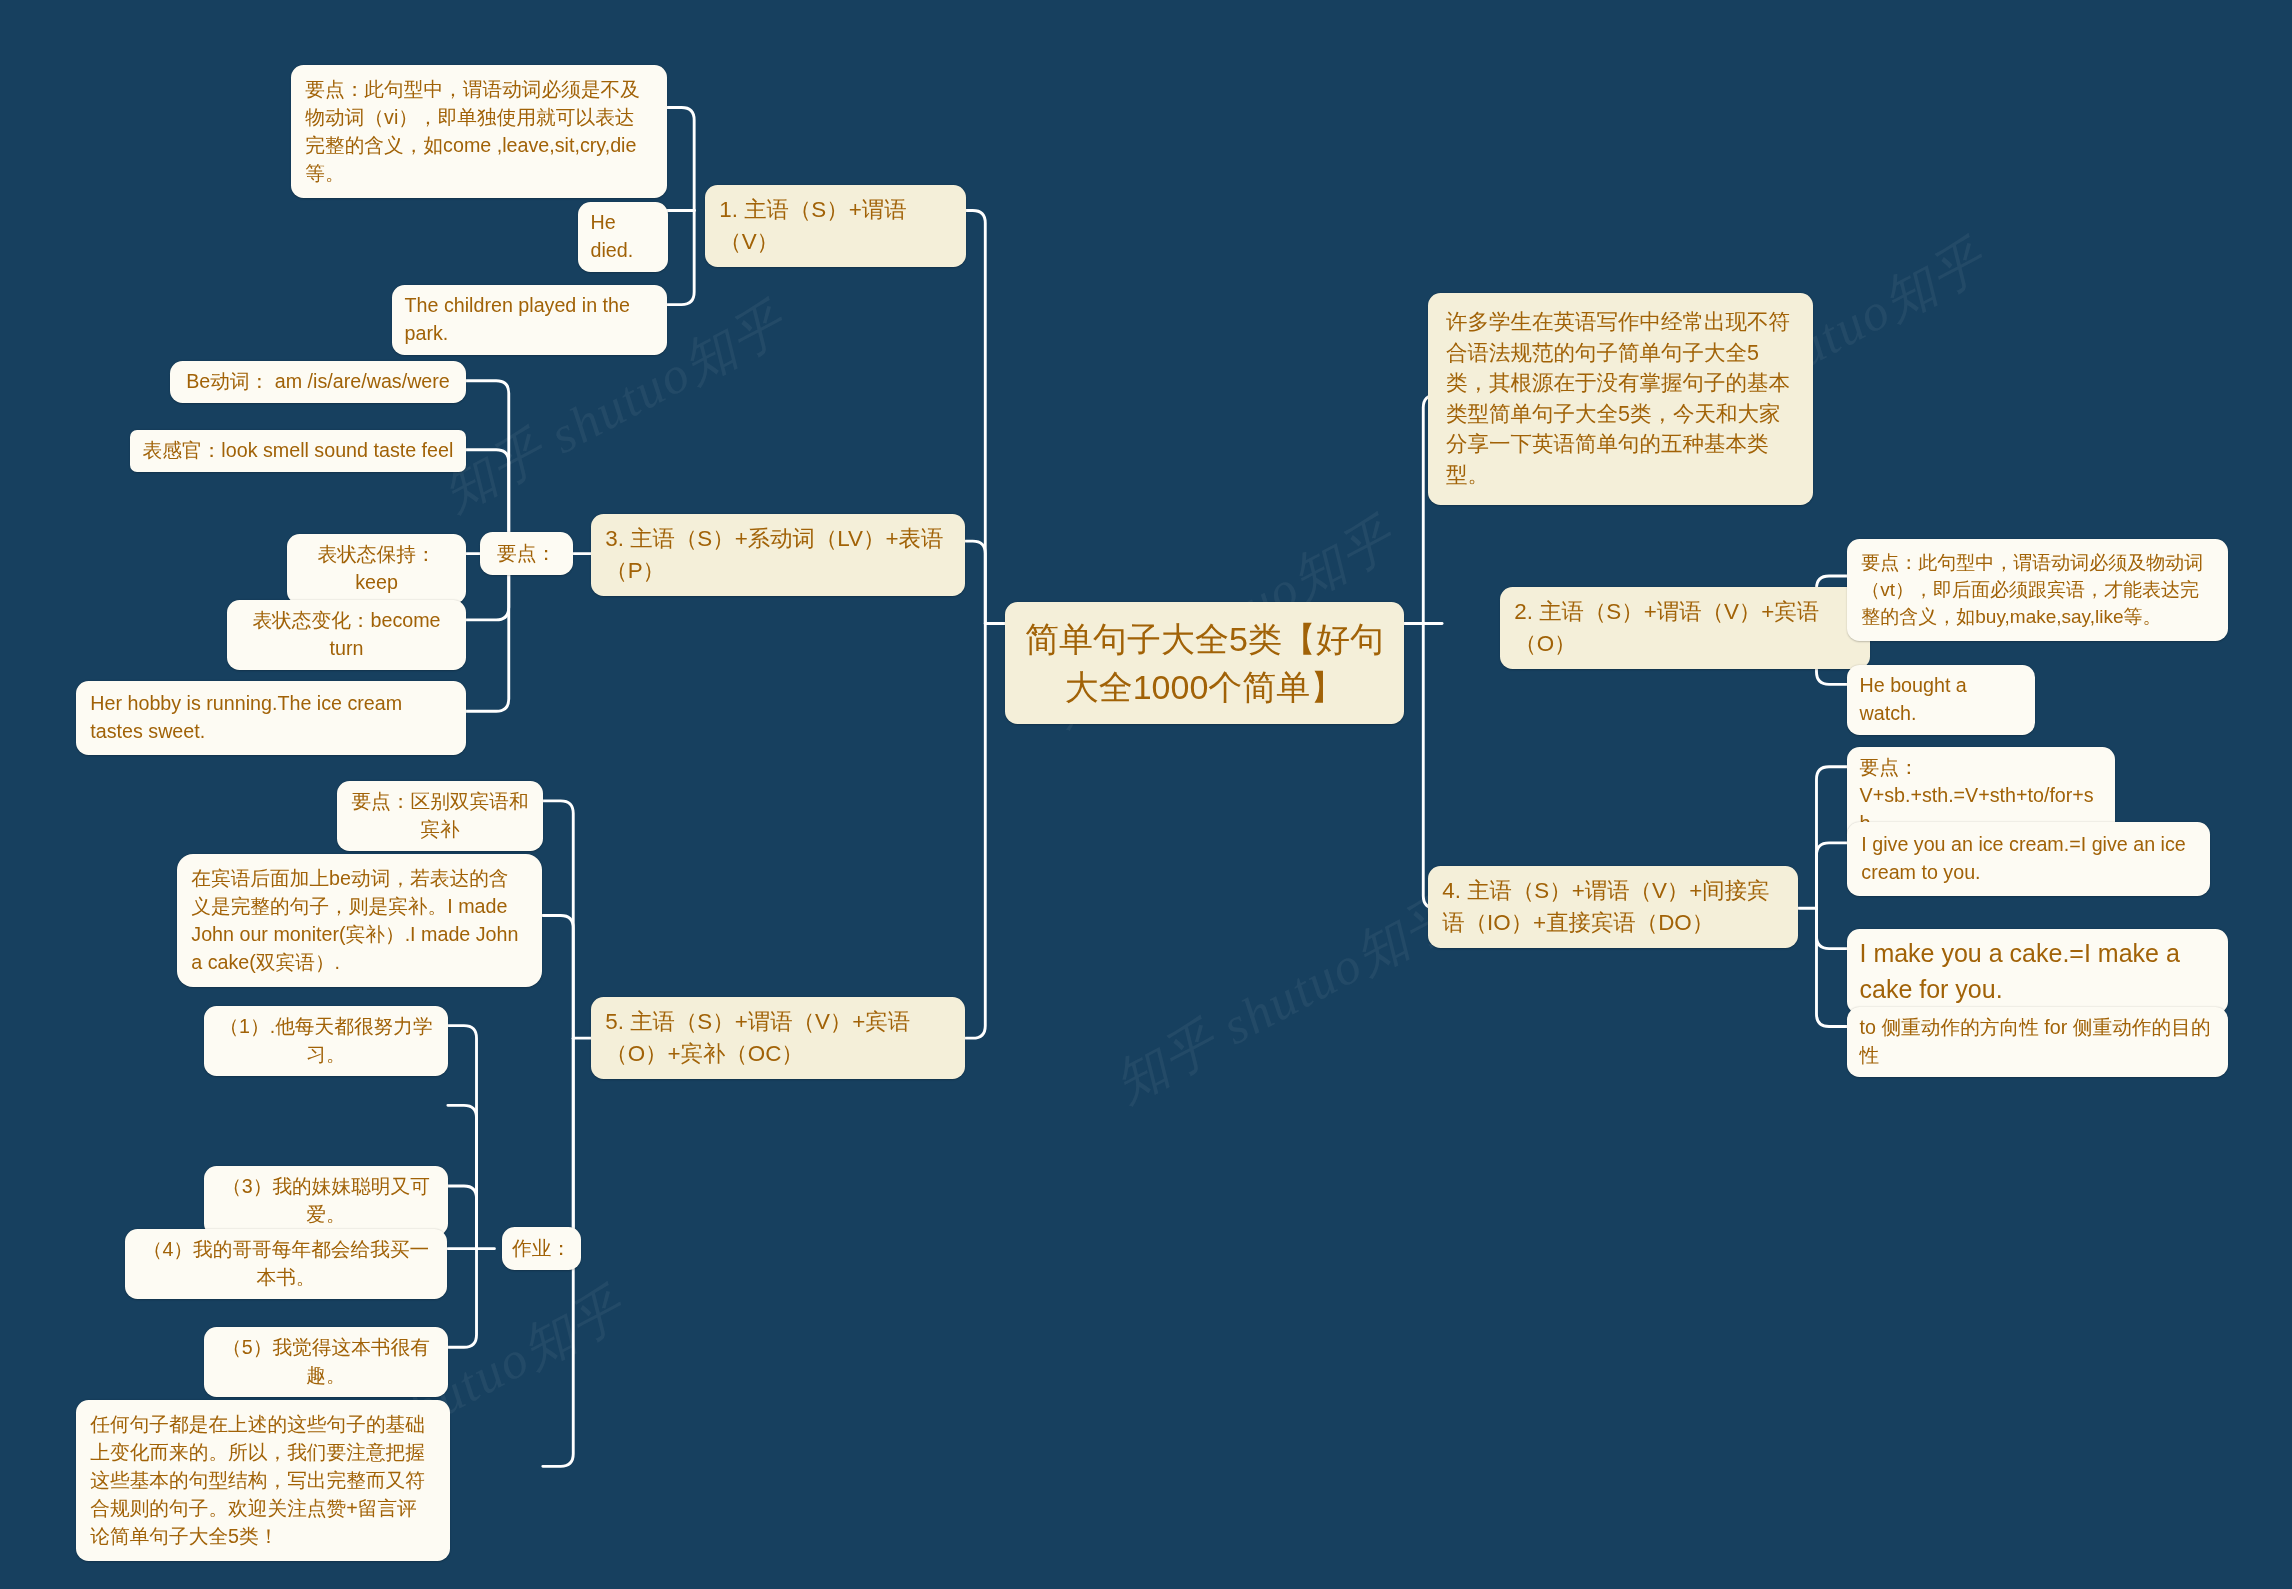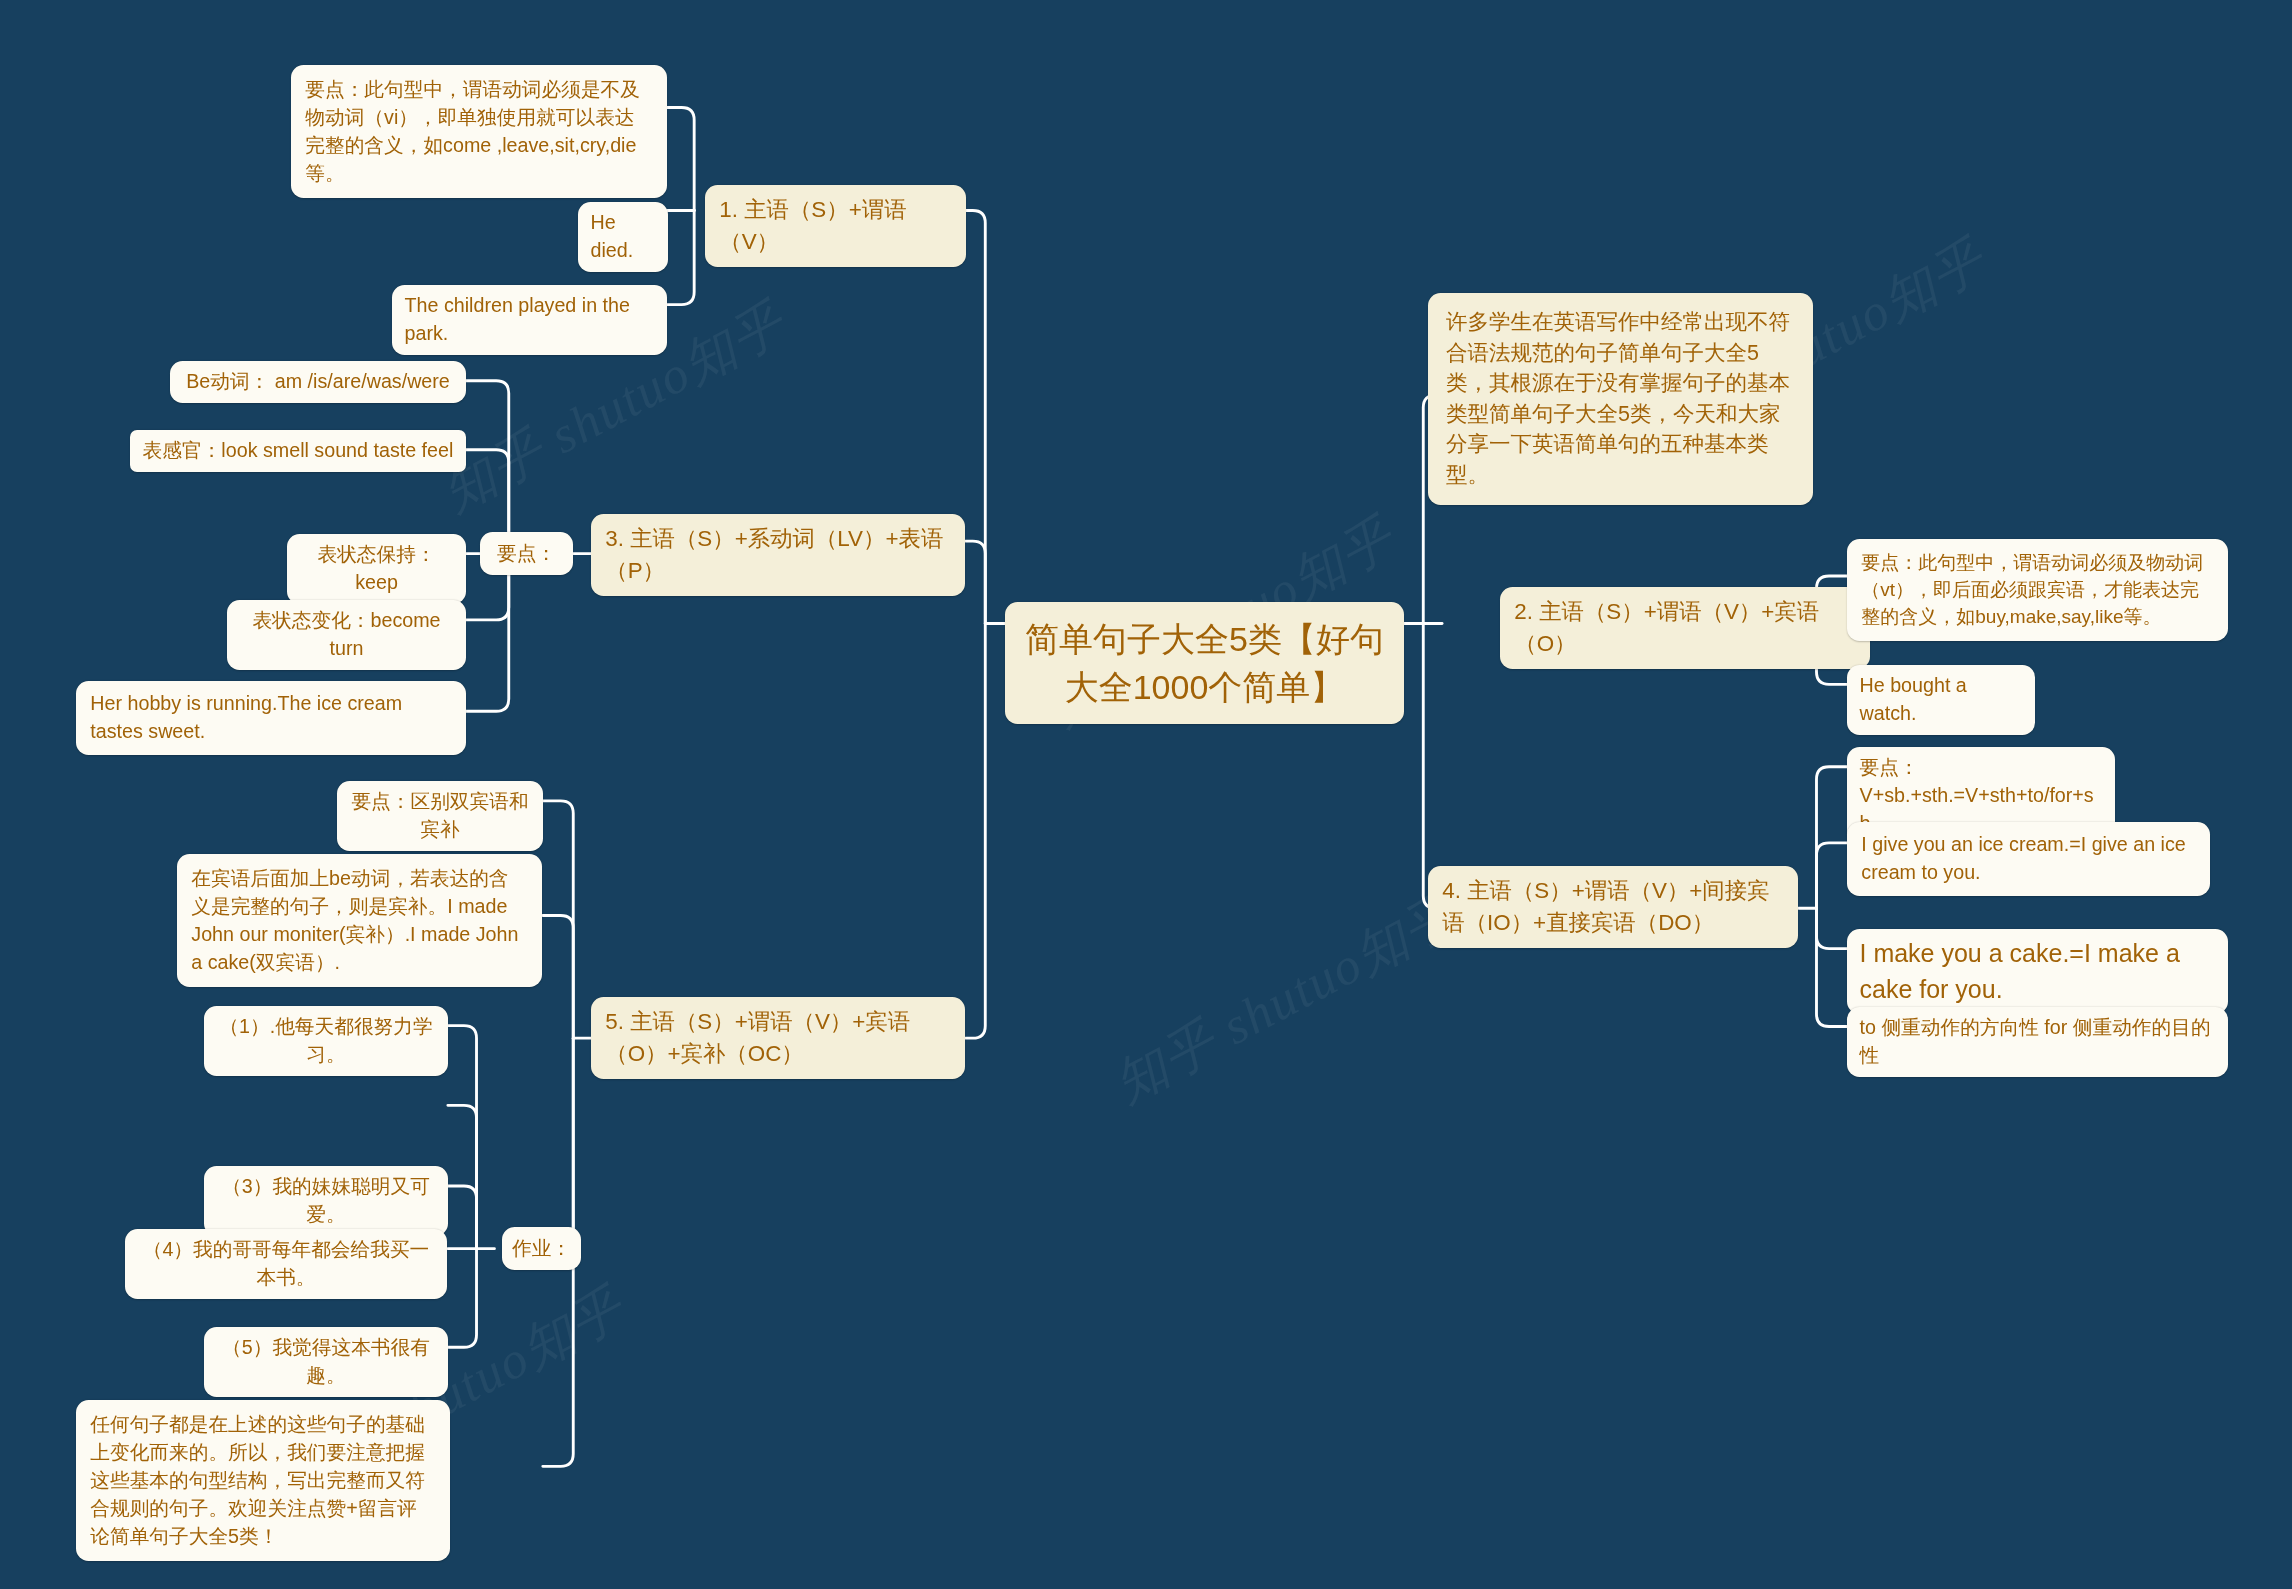--- a/index.html
+++ b/index.html
@@ -210,21 +210,21 @@
   </div>
 
   <div class="node topic t-left" style="left:591px; top:997px; width:374px; min-height:82px; padding:9px 14.3px; font-size:22.4px;">
     <span class="txt">5. 主语（S）+谓语（V）+宾语（O）+宾补（OC）</span>
   </div>
 
   <div class="node leaf t-center" style="left:337px; top:781px; width:206px; min-height:39px; padding:7.2px 12.5px; font-size:19.7px;">
     <span class="txt">要点：区别双宾语和宾补</span>
   </div>
 
-  <div class="node leaf t-left" style="left:177px; top:854px; width:365px; padding:10.7px 14.3px; font-size:19.7px;">
+  <div class="node leaf t-left" style="left:177px; top:854px; width:365px; padding:10.7px 14.3px; font-size:19.7px;border-radius:16px;">
     <span class="txt">在宾语后面加上be动词，若表达的含义是完整的句子，则是宾补。I made John our moniter(宾补）.I made John a cake(双宾语）.</span>
   </div>
 
   <div class="node leaf t-left" style="left:76px; top:1400px; width:374px; padding:10.7px 14.3px; font-size:19.7px;">
     <span class="txt">任何句子都是在上述的这些句子的基础上变化而来的。所以，我们要注意把握这些基本的句型结构，写出完整而又符合规则的句子。欢迎关注点赞+留言评论简单句子大全5类！</span>
   </div>
 
   <div class="node leaf t-center" style="left:494px; top:1227px; width:79px; min-height:43px; padding:5.4px 9px; font-size:19.7px;margin-left:8px;">
     <span class="txt">作业：</span>
   </div>

